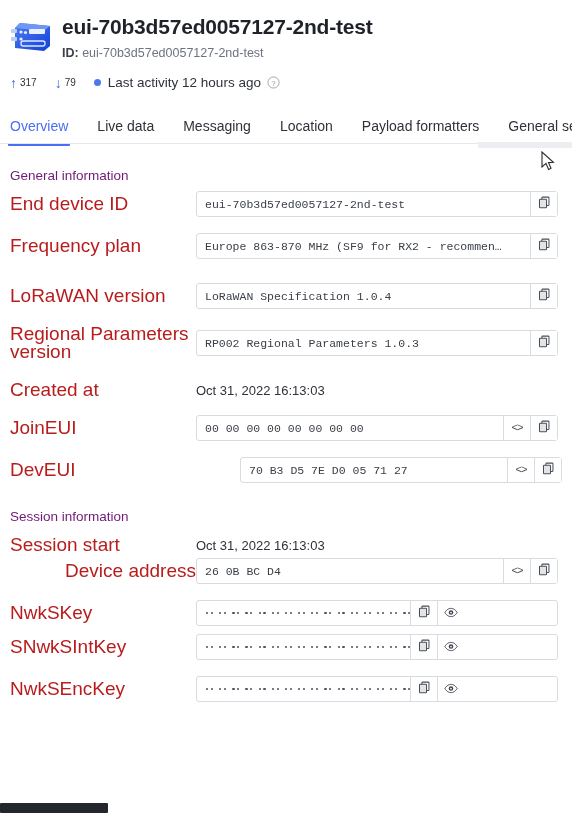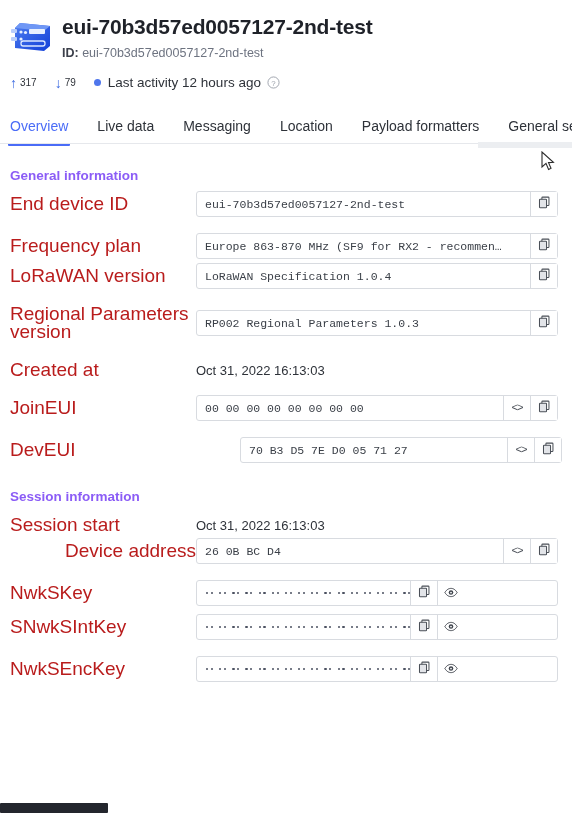--- a/index.html
+++ b/index.html
@@ -42,21 +42,21 @@
   .tab.active::after {
     content: ""; position: absolute; left: -2px; right: -2px; bottom: -2px;
     height: 3px; background: #4a6cf7; border-radius: 1px;
   }
   .tab-rule { position: absolute; left: 0; right: 0; bottom: 4px; height: 1px; background: #e6e8ec; }
   .tab-scroll-thumb { position: absolute; right: 0; bottom: 0; width: 94px; height: 6px; background: #eceef1; }
   .cursor { position: absolute; left: 541px; top: 151px; width: 14px; height: 20px; }
 
   
   .body { padding: 0 10px; }
-  .sect-title { font-size: 13.5px; font-weight: bold; color: #8b5cf6; }
+  .sect-title { font-size: 13.5px; font-weight: normal; color: #701a75; }
 
   .row { display: flex; align-items: center; min-height: 26px; }
   .lbl { width: 186px; flex: 0 0 186px; font-size: 19px; color: #b91c1c; line-height: 18px; }
   .val-plain { font-size: 13px; color: #2e3239; }
 
   .field {
     flex: 1 1 auto; display: flex; align-items: stretch;
     border: 1px solid #d8dbe0; border-radius: 3px; background: #fff; height: 26px;
     max-width: 362px;
   }
@@ -159,21 +159,21 @@
         <div class="field">
           <div class="txt">eui-70b3d57ed0057127-2nd-test</div>
           <div class="btn">
             <span><svg width="13" height="13" viewBox="0 0 14 14">
                 <rect x="4.2" y="1.2" width="7.6" height="9" rx="0.8" fill="#ffffff" stroke="#4a4f57" stroke-width="1.1"></rect>
                 <rect x="1.6" y="3.6" width="7.6" height="9" rx="0.8" fill="#e2e4e8" stroke="#4a4f57" stroke-width="1.1"></rect>
               </svg></span>
           </div>
         </div>
       </div>
-      <div class="row" style="margin-bottom:4px;">
+      <div class="row" style="margin-bottom:24px;">
         <div class="lbl">Frequency plan</div>
         <div class="field">
           <div class="txt">Europe 863-870 MHz (SF9 for RX2 - recommen…</div>
           <div class="btn">
             <span><svg width="13" height="13" viewBox="0 0 14 14">
                 <rect x="4.2" y="1.2" width="7.6" height="9" rx="0.8" fill="#ffffff" stroke="#4a4f57" stroke-width="1.1"></rect>
                 <rect x="1.6" y="3.6" width="7.6" height="9" rx="0.8" fill="#e2e4e8" stroke="#4a4f57" stroke-width="1.1"></rect>
               </svg></span>
           </div>
         </div>

